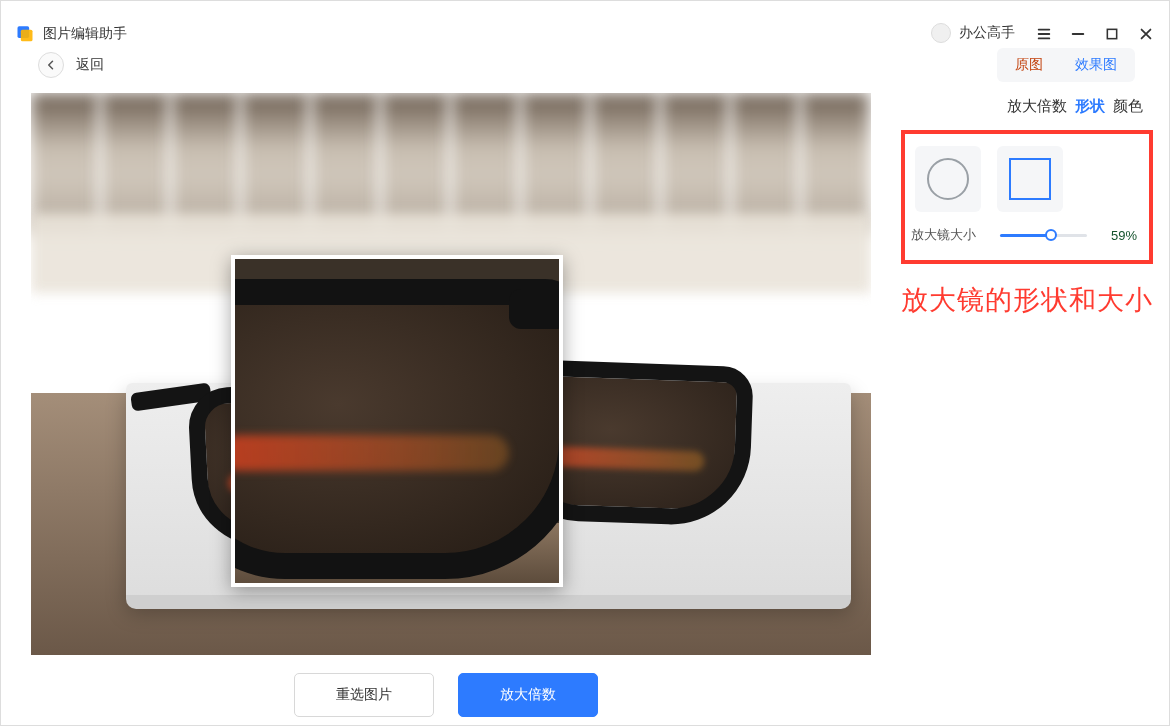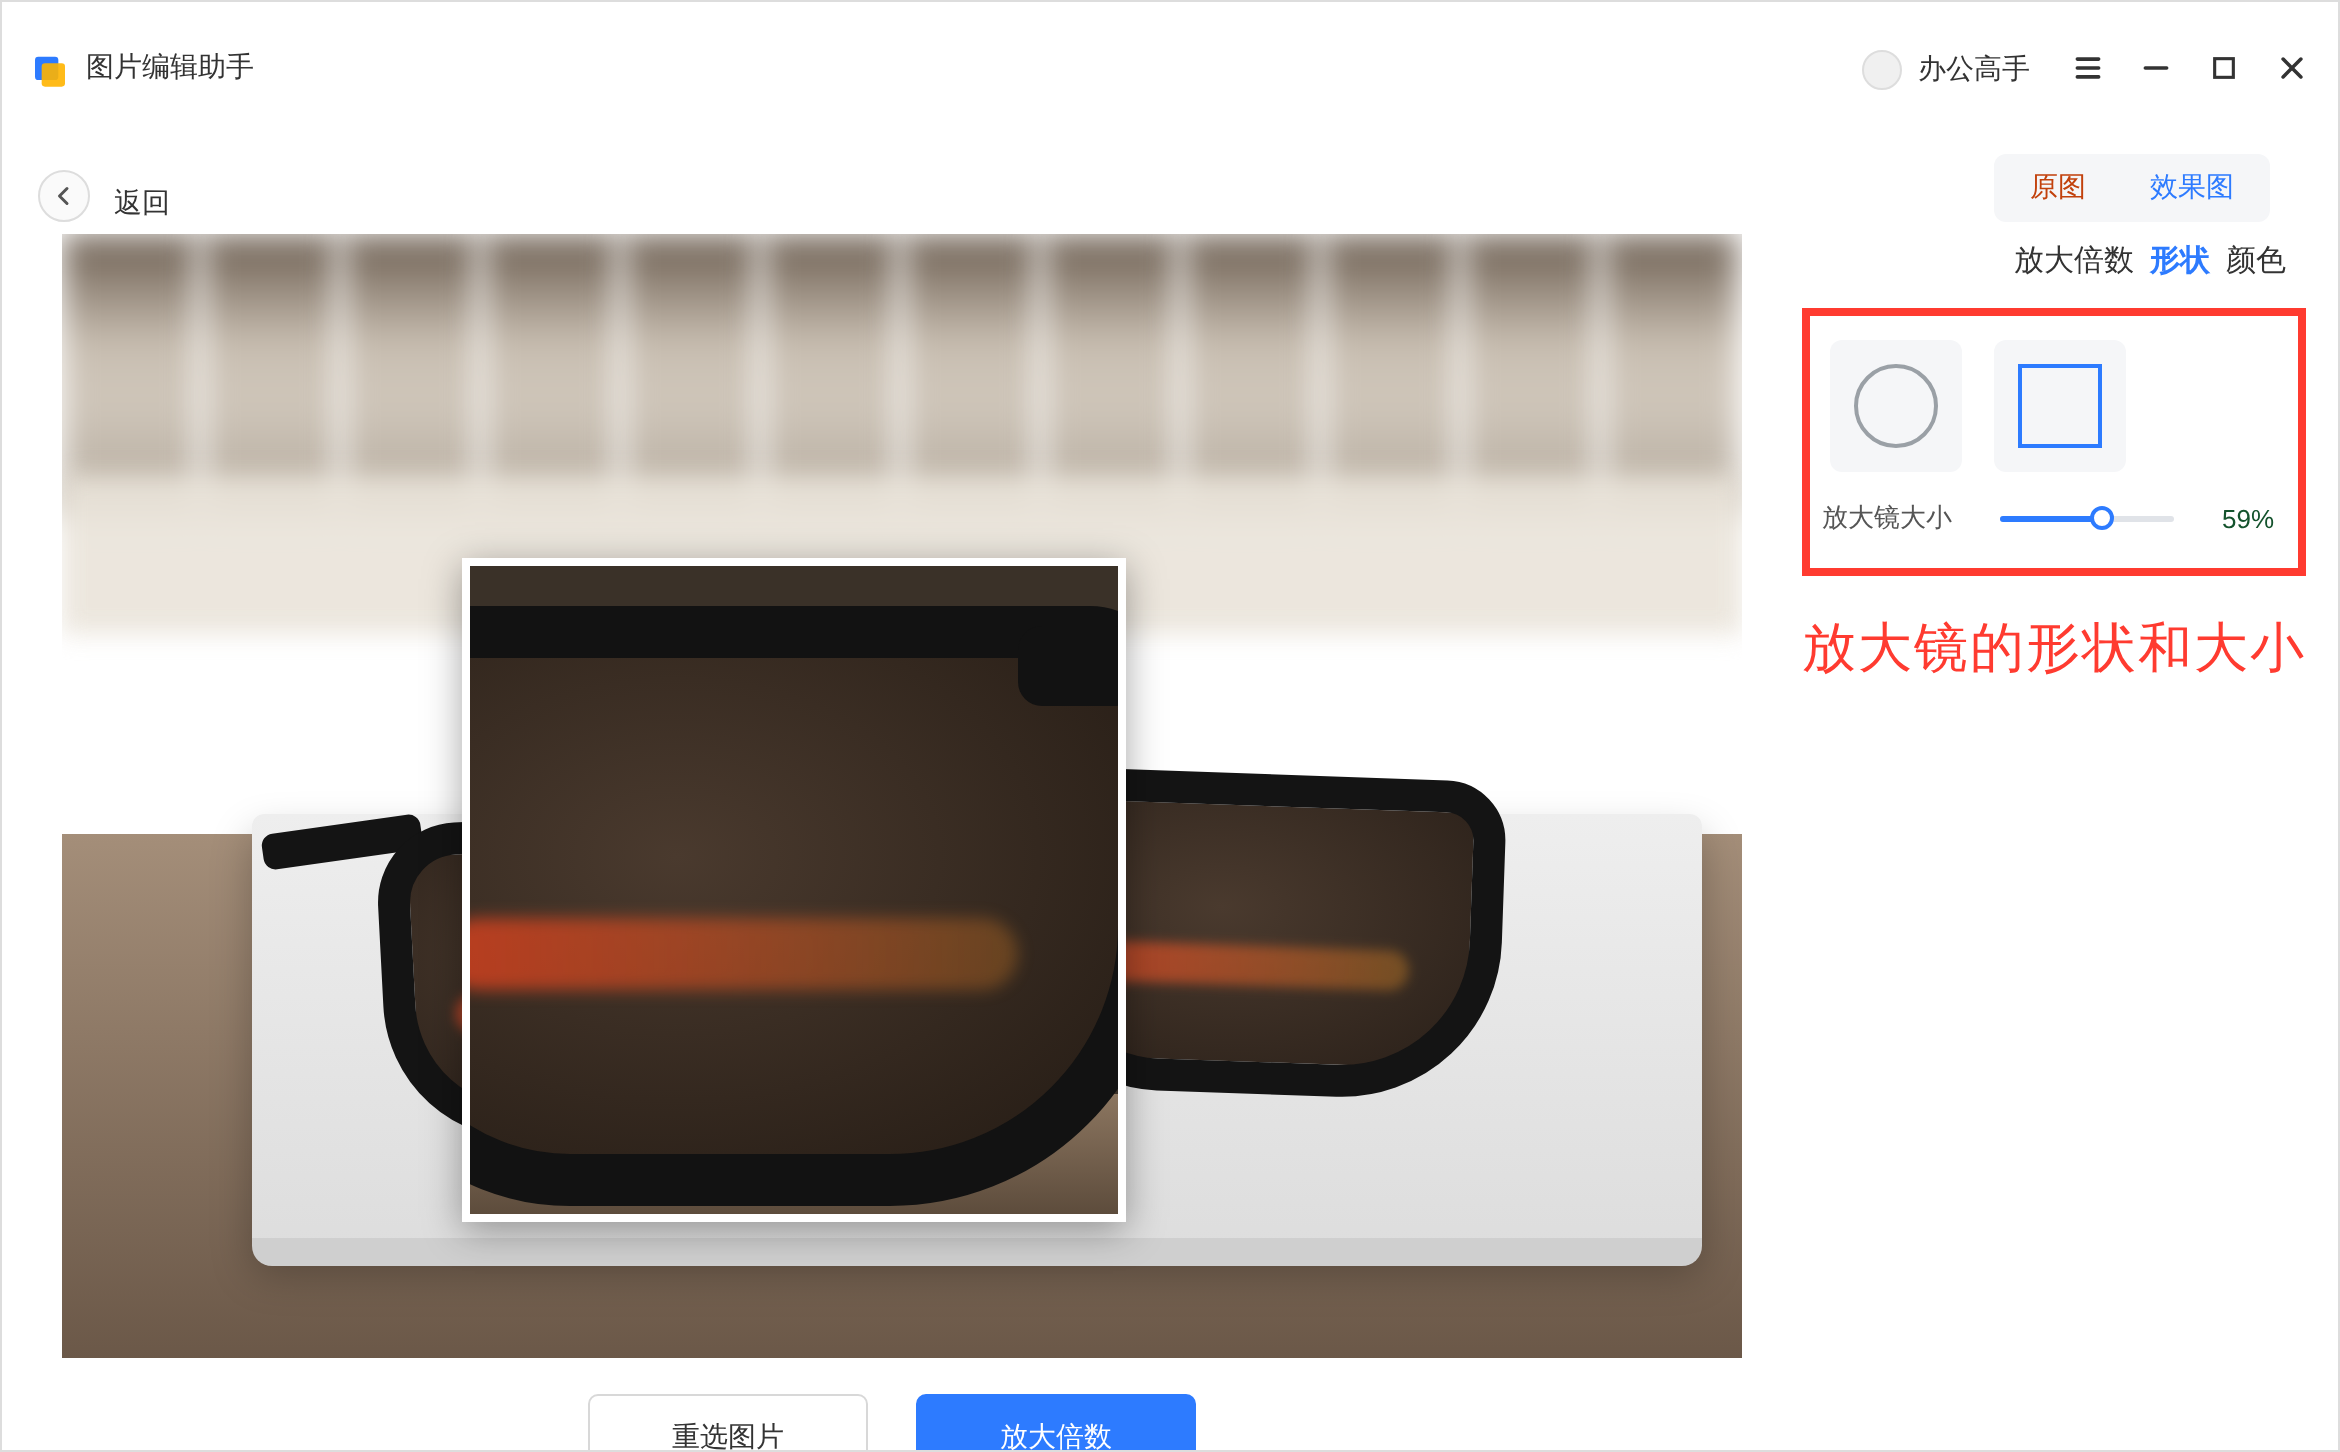--- a/index.html
+++ b/index.html
@@ -1,30 +1,30 @@
 <!DOCTYPE html>
 <html><head>
 <meta charset="utf-8">
 <style>
   * { box-sizing: border-box; margin: 0; padding: 0; font-family: "Microsoft YaHei", "PingFang SC", sans-serif; }
   body { width: 1170px; height: 726px; background: #fff; overflow: hidden; border: 1px solid #ddd; }
 
   
-  .titlebar { height: 42px; display: flex; align-items: flex-start; padding: 0 14px; margin-top: 24px; }
+  .titlebar { height: 42px; display: flex; align-items: flex-end; padding: 0 14px; }
   .titlebar .app-icon { width: 20px; height: 20px; margin-right: 8px; }
   .titlebar .app-title { font-size: 14px; color: #333; }
   .titlebar .spacer { flex: 1; }
   .titlebar .user-area { display: flex; align-items: center; margin-right: 20px; }
   .titlebar .avatar { width: 20px; height: 20px; border-radius: 50%; background: #f0f0f0; border: 1px solid #ddd; margin-right: 8px; }
   .titlebar .user-label { font-size: 14px; color: #333; }
   .titlebar .win-controls { display: flex; align-items: center; gap: 16px; }
   .win-btn { width: 18px; height: 18px; display: flex; align-items: center; justify-content: center; cursor: pointer; color: #333; }
 
   
-  .toolbar { height: 44px; display: flex; align-items: flex-end; padding: 0 18px; }
+  .toolbar { height: 44px; display: flex; align-items: center; padding: 0 18px; margin-left: 19px; }
   .back-btn { width: 26px; height: 26px; border-radius: 50%; border: 1px solid #ddd; background: #fafafa; display: flex; align-items: center; justify-content: center; cursor: pointer; color: #555; margin-right: 12px; }
   .back-label { font-size: 14px; color: #333; }
   .toolbar .spacer { flex: 1; }
   .view-toggle { display: flex; background: #f5f6f8; border-radius: 6px; padding: 4px; gap: 4px; margin-right: 16px; }
   .view-toggle .tab { padding: 4px 14px; font-size: 14px; color: #c2410c; border-radius: 4px; cursor: pointer; }
   .view-toggle .tab.active { color: #2d7bff; }
 
   
   .main { display: flex; height: calc(100% - 42px - 44px); }
   .canvas-col { flex: 1; display: flex; flex-direction: column; }

